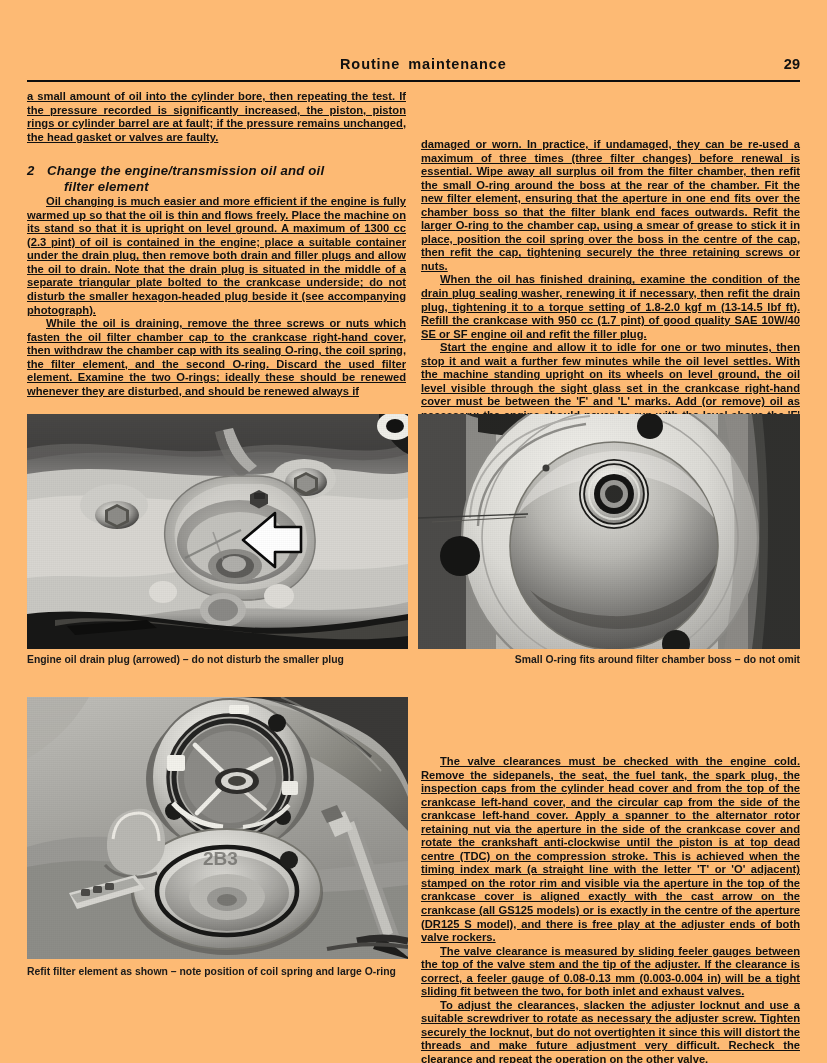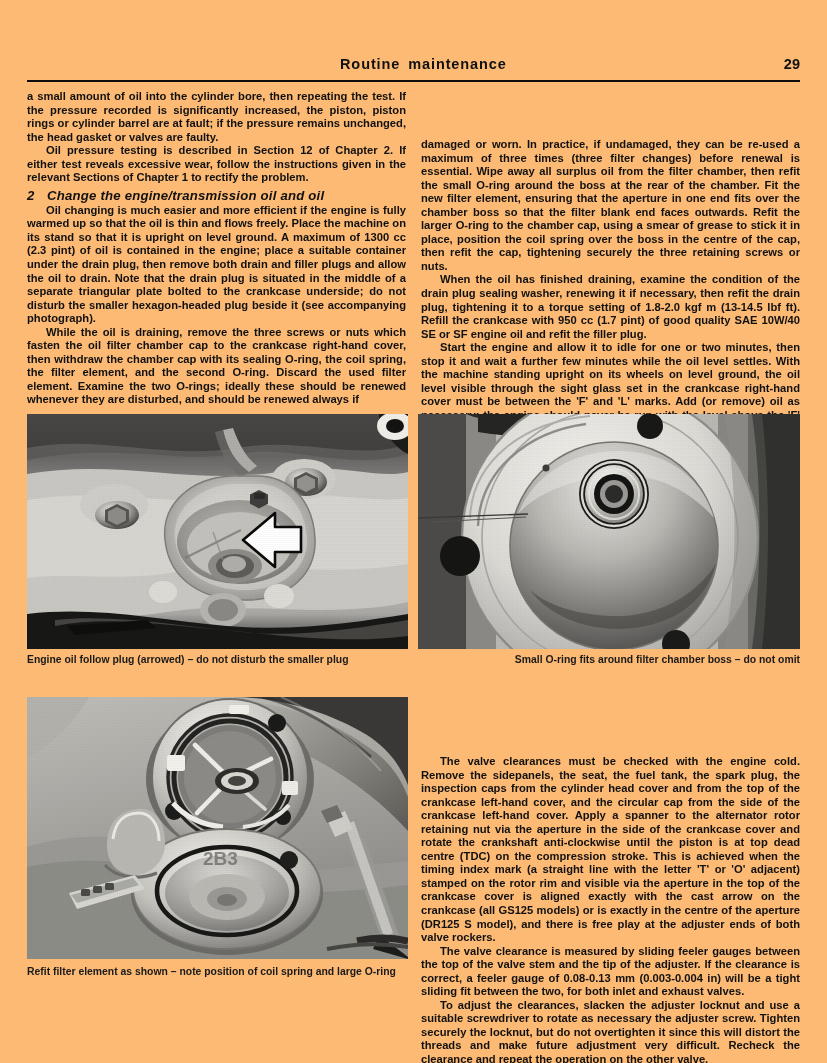--- a/index.html
+++ b/index.html
@@ -67,26 +67,27 @@
   .col p {
     margin: 0 0 0 0;
     font-size: 11.2px;
     line-height: 13.55px;
     text-align: justify;
     text-justify: inter-word;
     -webkit-hyphens: none;
     hyphens: none;
     color: #111;
     font-weight: 600;
+    text-decoration: underline;
   }
   .col p.indent { text-indent: 19px; }
   .col p.noindent { text-indent: 0; }
 
   h2.section-head {
-    margin: 3px 0 0 0;
+    margin: 19px 0 0 0;
     font-size: 13.2px;
     font-style: italic;
     font-weight: bold;
     line-height: 16px;
     color: #111;
     letter-spacing: 0.2px;
   }
   h2.section-head .num {
     display: inline-block;
     width: 20px;
@@ -132,24 +133,24 @@
 <div id="page">
 
   <div class="page-header">
     <div class="header-title">Routine  maintenance</div>
     <div class="header-pageno">29</div>
     <div class="header-rule"></div>
   </div>
 
   <div class="col col-left" style="top:90px;">
     <p class="noindent">a small amount of oil into the cylinder bore, then repeating the test. If the pressure recorded is significantly increased, the piston, piston rings or cylinder barrel are at fault; if the pressure remains unchanged, the head gasket or valves are faulty.</p>
-    <p class="indent">Oil pressure testing is described in Section 12 of Chapter 2. If either test reveals excessive wear, follow the instructions given in the relevant Sections of Chapter 1 to rectify the problem.</p>
 
     <h2 class="section-head">
       <span class="num">2</span><span>Change the engine/transmission oil and oil</span>
+      <span class="l2">filter element</span>
     </h2>
 
     <p class="indent">Oil changing is much easier and more efficient if the engine is fully warmed up so that the oil is thin and flows freely. Place the machine on its stand so that it is upright on level ground. A maximum of 1300 cc (2.3 pint) of oil is contained in the engine; place a suitable container under the drain plug, then remove both drain and filler plugs and allow the oil to drain. Note that the drain plug is situated in the middle of a separate triangular plate bolted to the crankcase underside; do not disturb the smaller hexagon-headed plug beside it (see accompanying photograph).</p>
     <p class="indent">While the oil is draining, remove the three screws or nuts which fasten the oil filter chamber cap to the crankcase right-hand cover, then withdraw the chamber cap with its sealing O-ring, the coil spring, the filter element, and the second O-ring. Discard the used filter element. Examine the two O-rings; ideally these should be renewed whenever they are disturbed, and should be renewed always if</p>
   </div>
 
   <div class="col col-right" style="top:90px;">
     <p class="noindent">damaged or worn. In practice, if undamaged, they can be re-used a maximum of three times (three filter changes) before renewal is essential. Wipe away all surplus oil from the filter chamber, then refit the small O-ring around the boss at the rear of the chamber. Fit the new filter element, ensuring that the aperture in one end fits over the chamber boss so that the filter blank end faces outwards. Refit the larger O-ring to the chamber cap, using a smear of grease to stick it in place, position the coil spring over the boss in the centre of the cap, then refit the cap, tightening securely the three retaining screws or nuts.</p>
     <p class="indent">When the oil has finished draining, examine the condition of the drain plug sealing washer, renewing it if necessary, then refit the drain plug, tightening it to a torque setting of 1.8-2.0 kgf m (13-14.5 lbf ft). Refill the crankcase with 950 cc (1.7 pint) of good quality SAE 10W/40 SE or SF engine oil and refit the filler plug.</p>
     <p class="indent">Start the engine and allow it to idle for one or two minutes, then stop it and wait a further few minutes while the oil level settles. With the machine standing upright on its wheels on level ground, the oil level visible through the sight glass set in the crankcase right-hand cover must be between the 'F' and 'L' marks. Add (or remove) oil as necessary; the engine should never be run with the level above the 'F' mark or below the 'L' mark. Check that the filler plug is securely tightened, remove all traces of surplus oil, and check for any oil leaks which may appear subsequently.</p>
@@ -232,21 +233,21 @@
       <ellipse cx="368" cy="12" rx="18" ry="14" fill="#f0efe9"></ellipse>
       <ellipse cx="368" cy="12" rx="9" ry="7" fill="#131312"></ellipse>
 
       <polygon points="248,113 248,99 216,126 248,153 248,138 274,138 274,113" fill="#ffffff" stroke="#0a0a0a" stroke-width="2.6" stroke-linejoin="round"></polygon>
 
       <rect x="0" y="0" width="381" height="235" fill="none"></rect>
     </svg>
     <div class="grain"></div>
   </div>
 
-  <div class="caption" style="left:27px; top:654px; width:381px;">Engine oil follow plug (arrowed) – do not disturb the smaller plug</div>
+  <div class="caption" style="left:27px; top:654px; width:381px;">Engine oil drain plug (arrowed) – do not disturb the smaller plug</div>
 
   <div class="photo" style="left:418px; top:414px; width:382px; height:235px;">
     <svg viewBox="0 0 382 235" preserveAspectRatio="none">
       <defs>
         <radialGradient id="p2outer" cx="42%" cy="30%" r="78%">
           <stop offset="0%" stop-color="#f2f1ec"></stop>
           <stop offset="52%" stop-color="#dcdbd6"></stop>
           <stop offset="100%" stop-color="#9d9c98"></stop>
         </radialGradient>
         <radialGradient id="p2inner" cx="45%" cy="22%" r="85%">

